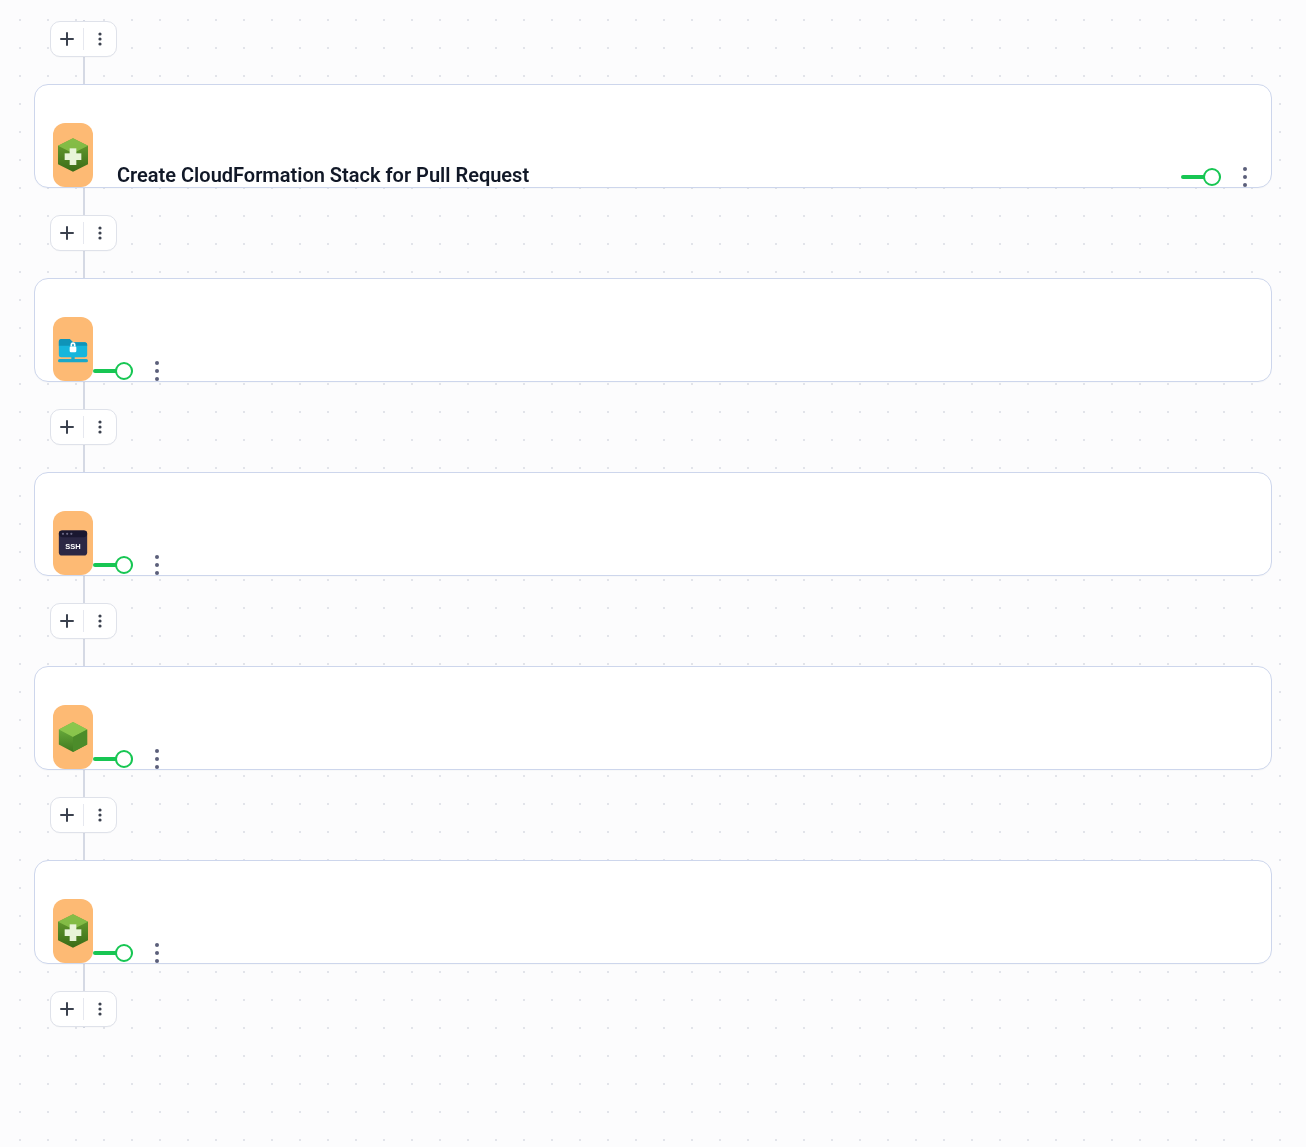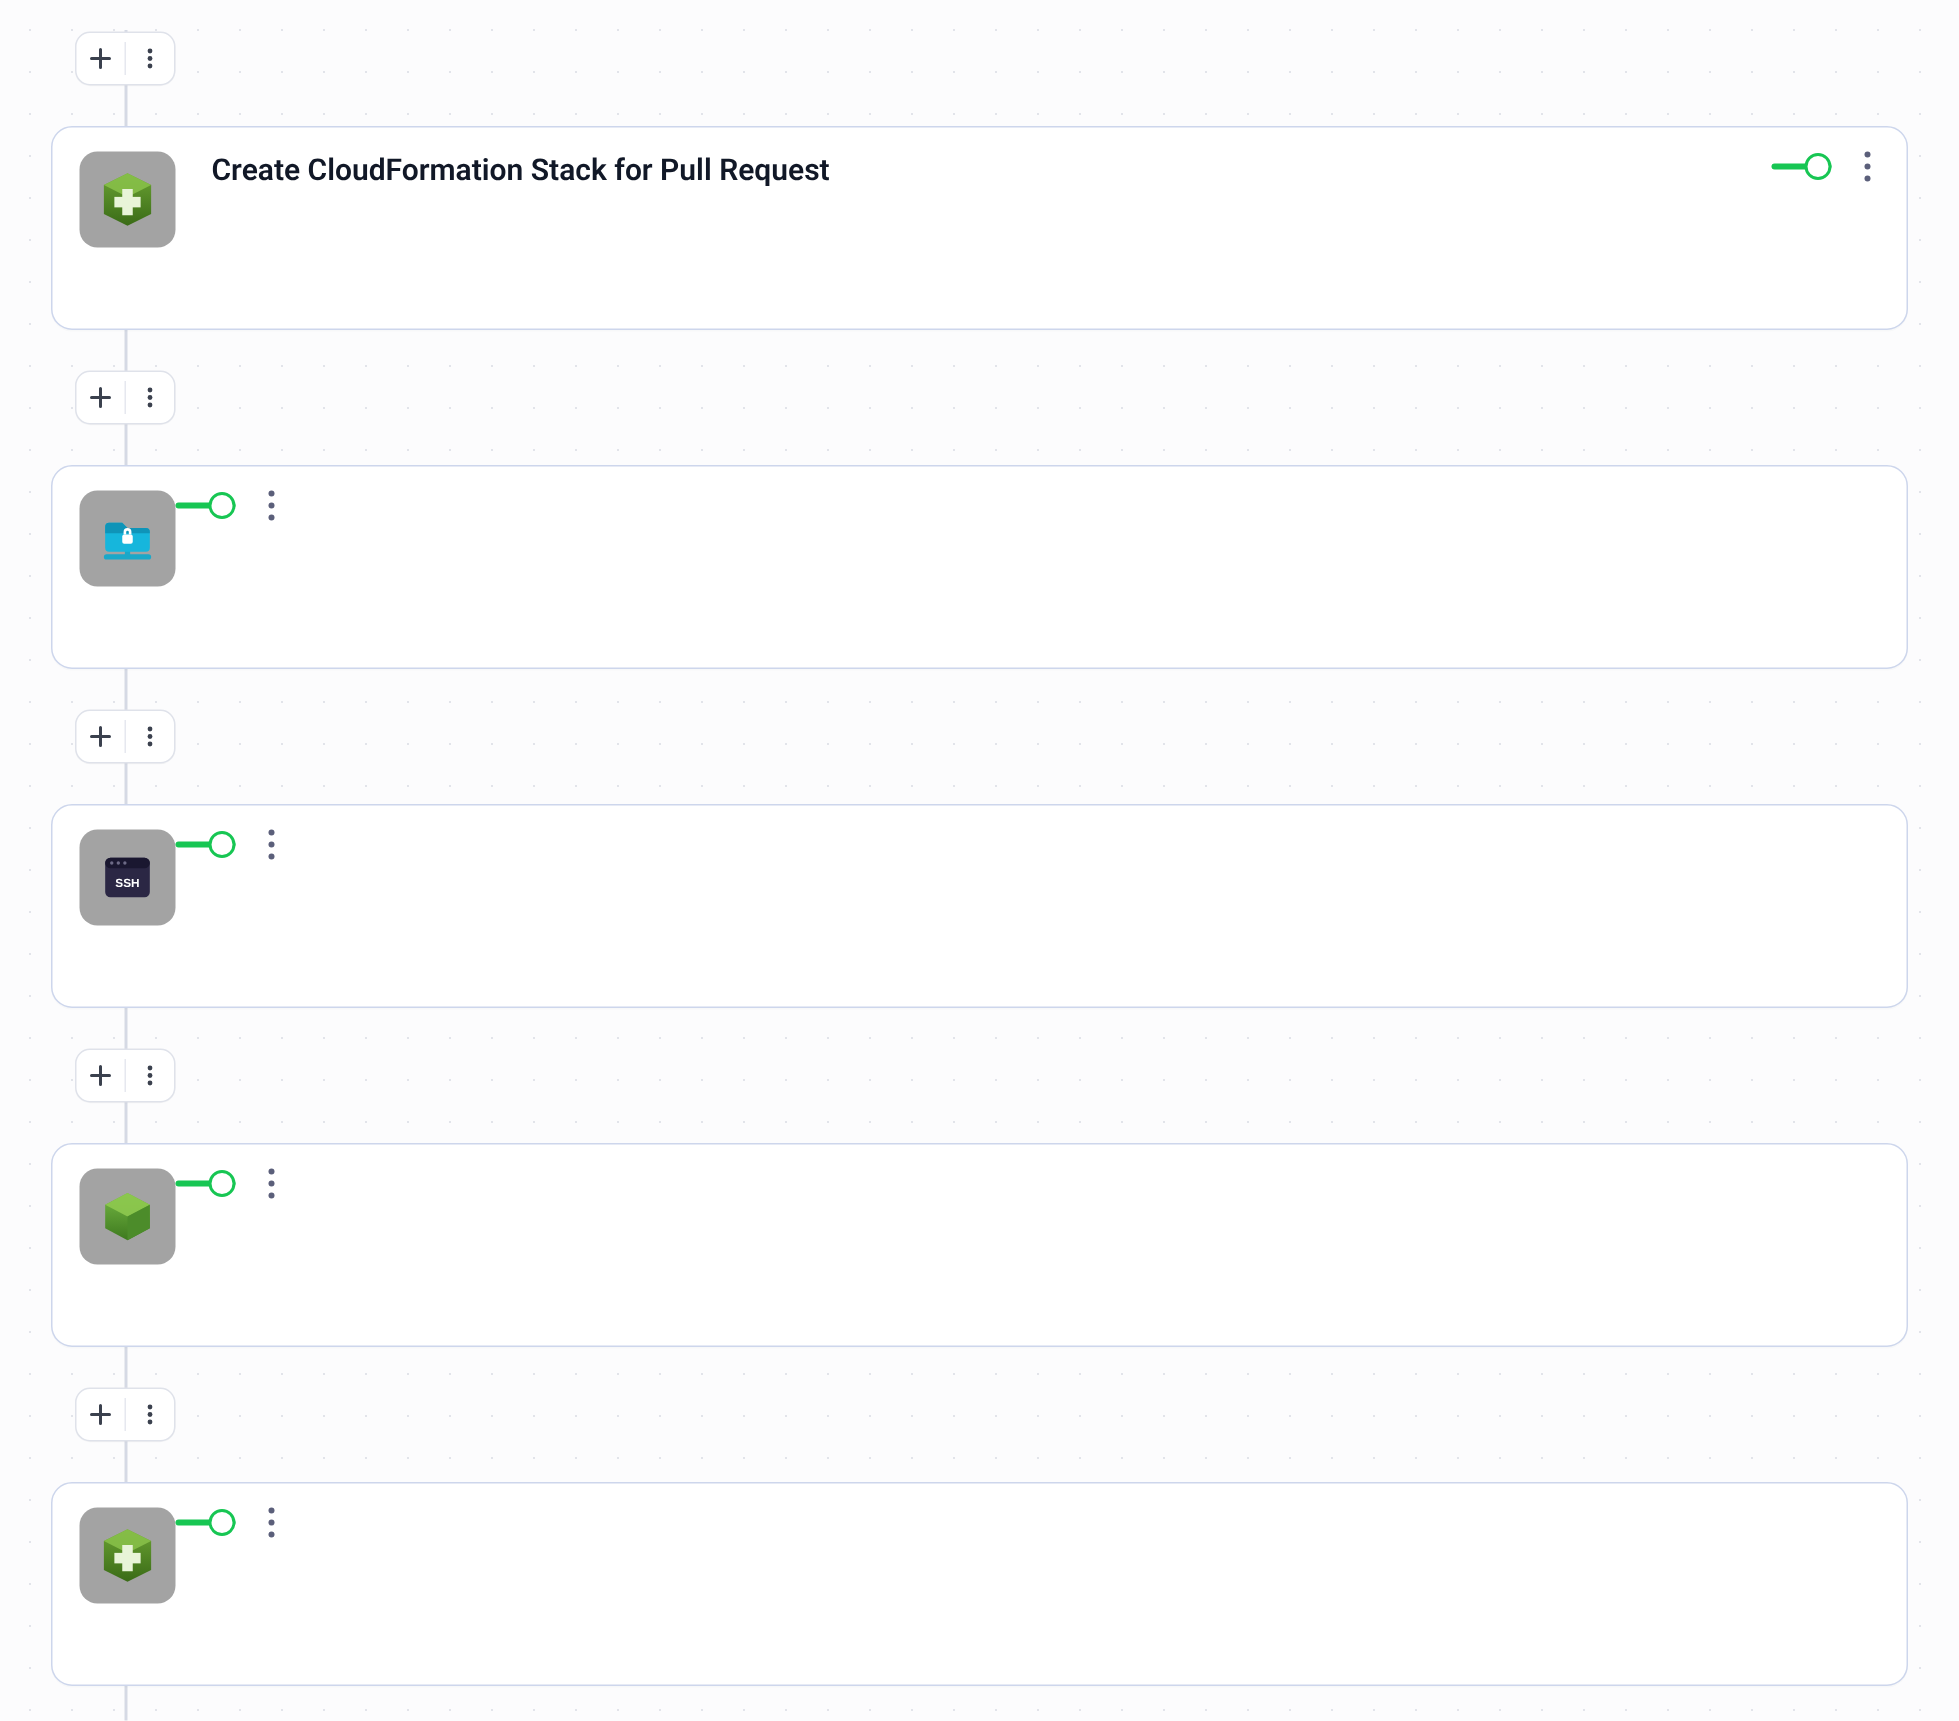--- a/index.html
+++ b/index.html
@@ -67,30 +67,30 @@
 
   
   .step-card {
     position: relative;
     z-index: 1;
     background: #ffffff;
     border: 1px solid #cdd6ec;
     border-radius: 14px;
     min-height: 102px;
     display: flex;
-    align-items: flex-start;
-    padding: 16px 18px;
+    align-items: flex-end;
+    padding: 0 18px;
     margin: 26px 0 26px 0;
     box-shadow: 0 1px 0 rgba(20,30,60,0.02);
   }
   .step-icon {
-    width: 64px;
+    width: 40px;
     height: 64px;
     border-radius: 12px;
-    background: #a3a3a3;
+    background: #fdba74;
     display: flex;
     align-items: center;
     justify-content: center;
     flex-shrink: 0;
   }
   .step-title {
     margin-left: 24px;
     font-size: 20px;
     font-weight: 600;
     color: #111827;

